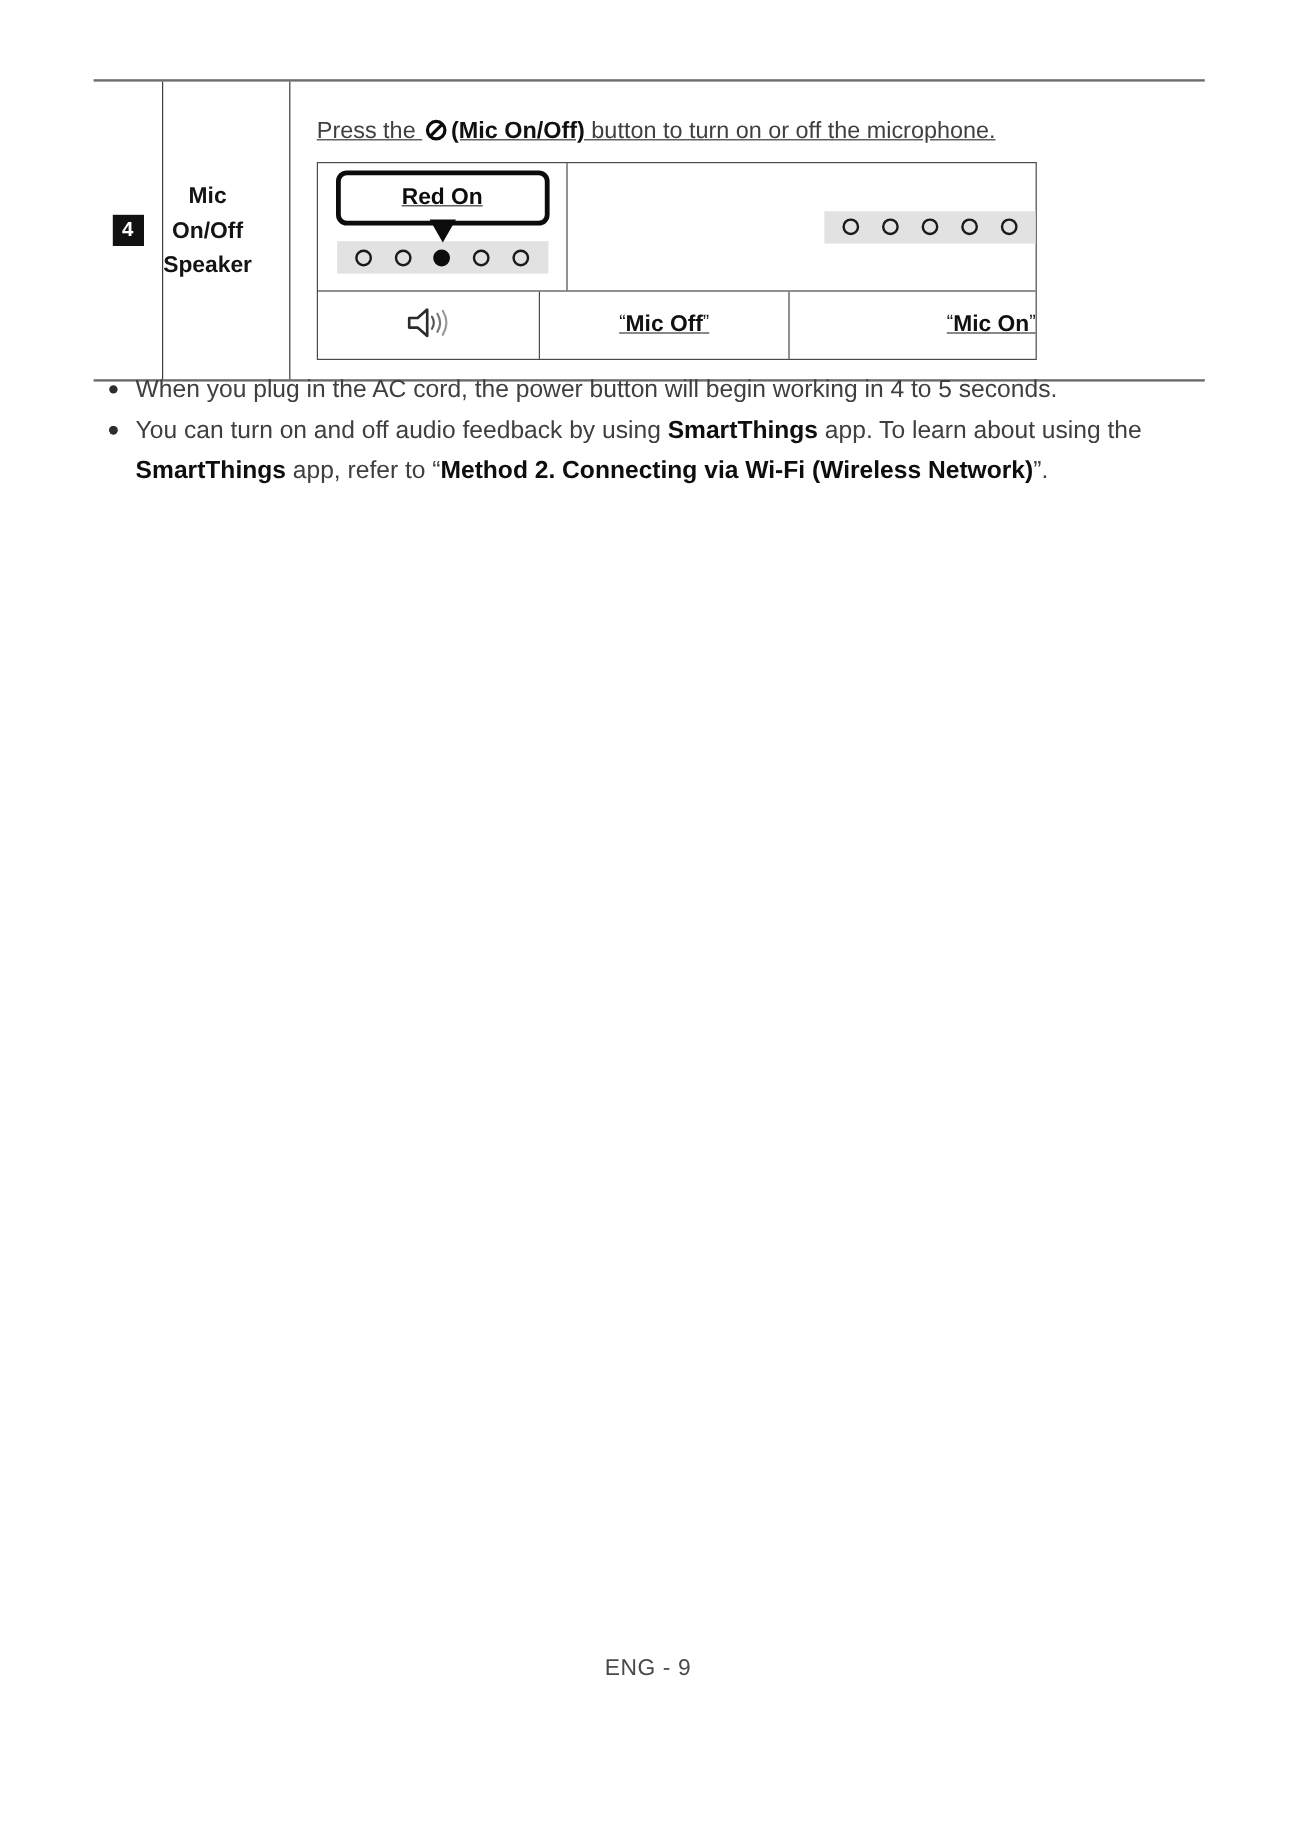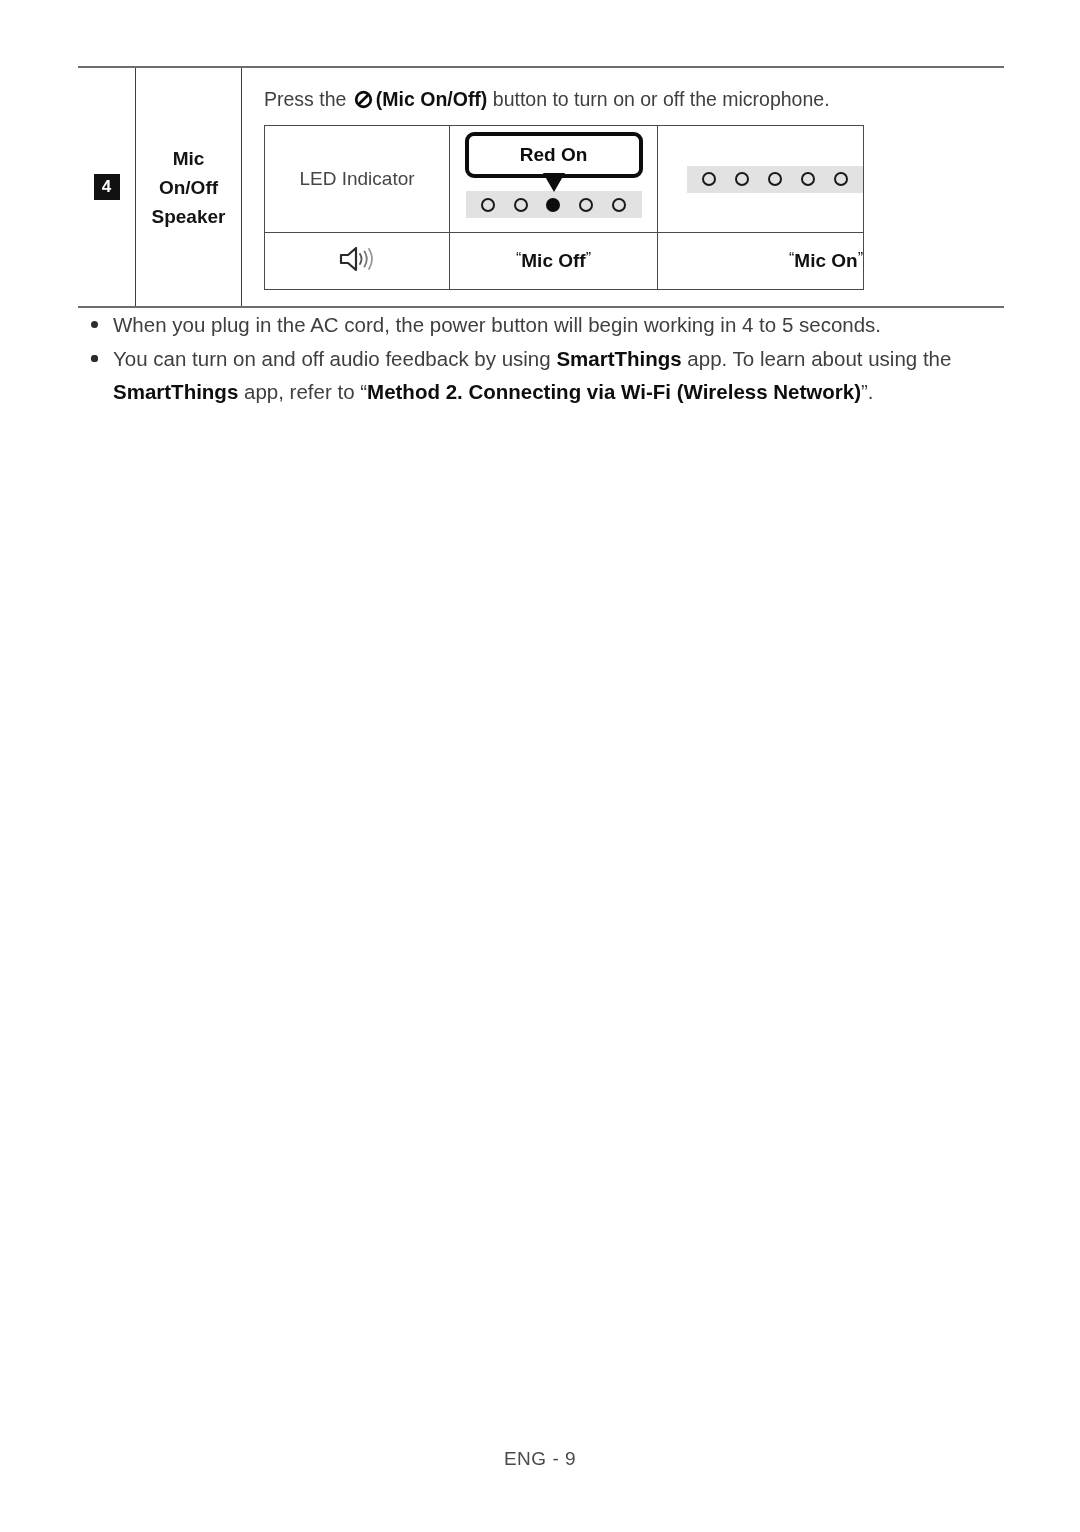--- a/index.html
+++ b/index.html
@@ -48,34 +48,35 @@
     font-size: 17px;
     line-height: 26px;
     text-align: center;
     font-family: "Liberation Sans", sans-serif;
   }
   .col-label {
     width: 105px;
     flex: 0 0 105px;
     display: flex;
     align-items: center;
-    justify-content: center;
+    justify-content: flex-start;
     border-right: 1.5px solid #3d3d3d;
     text-align: center;
   }
   .col-label .lbl {
     font-weight: 700;
     font-size: 19px;
     line-height: 29px;
     color: #141414;
   }
   .col-body {
     flex: 1 1 auto;
-    padding: 18px 0 16px 22px;
-    box-sizing: border-box;
+    padding: 28px 0 16px 22px;
+    box-sizing: border-box;
+    text-decoration: underline;
   }
   .press-line {
     font-size: 19.5px;
     color: #3f3f3f;
     line-height: 26px;
     margin: 0 0 13px 0;
     white-space: nowrap;
   }
   .press-line b {
     color: #101010;
@@ -224,21 +225,21 @@
     border-radius: 50%;
     background: #2d2d2d;
   }
   .note b { color: #0e0e0e; font-weight: 700; }
 
   
   .page-footer {
     position: absolute;
     left: 0;
     right: 0;
-    top: 1448px;
+    top: 1380px;
     text-align: center;
     font-size: 19px;
     color: #4a4a4a;
     letter-spacing: 0.5px;
   }
 </style>
 </head>
 <body>
 
 <div class="feature-table">
@@ -259,23 +260,20 @@
     <div class="col-body">
 
       <p class="press-line"><span>Press the </span><span class="mic-glyph"><svg width="19" height="19" viewBox="0 0 24 24">
               <circle cx="12" cy="12" r="9.2" fill="none" stroke="#0a0a0a" stroke-width="3.4"></circle>
               <line x1="5.6" y1="18.4" x2="18.4" y2="5.6" stroke="#0a0a0a" stroke-width="3.4" stroke-linecap="butt"></line>
             </svg></span><b>(Mic On/Off)</b><span> button to turn on or off the microphone.</span></p>
 
       <div class="led-table">
 
         <div class="led-row top">
-          <div class="cell-head">
-            <span class="led-indicator-text">LED Indicator</span>
-          </div>
 
           <div class="cell-mid">
             <div class="mid-stack">
               <div class="callout">
                 <span class="ctext">Red On</span>
               </div>
               <div class="led-strip">
                 <span class="led-dot"></span>
                 <span class="led-dot"></span>
                 <span class="led-dot on"></span>

